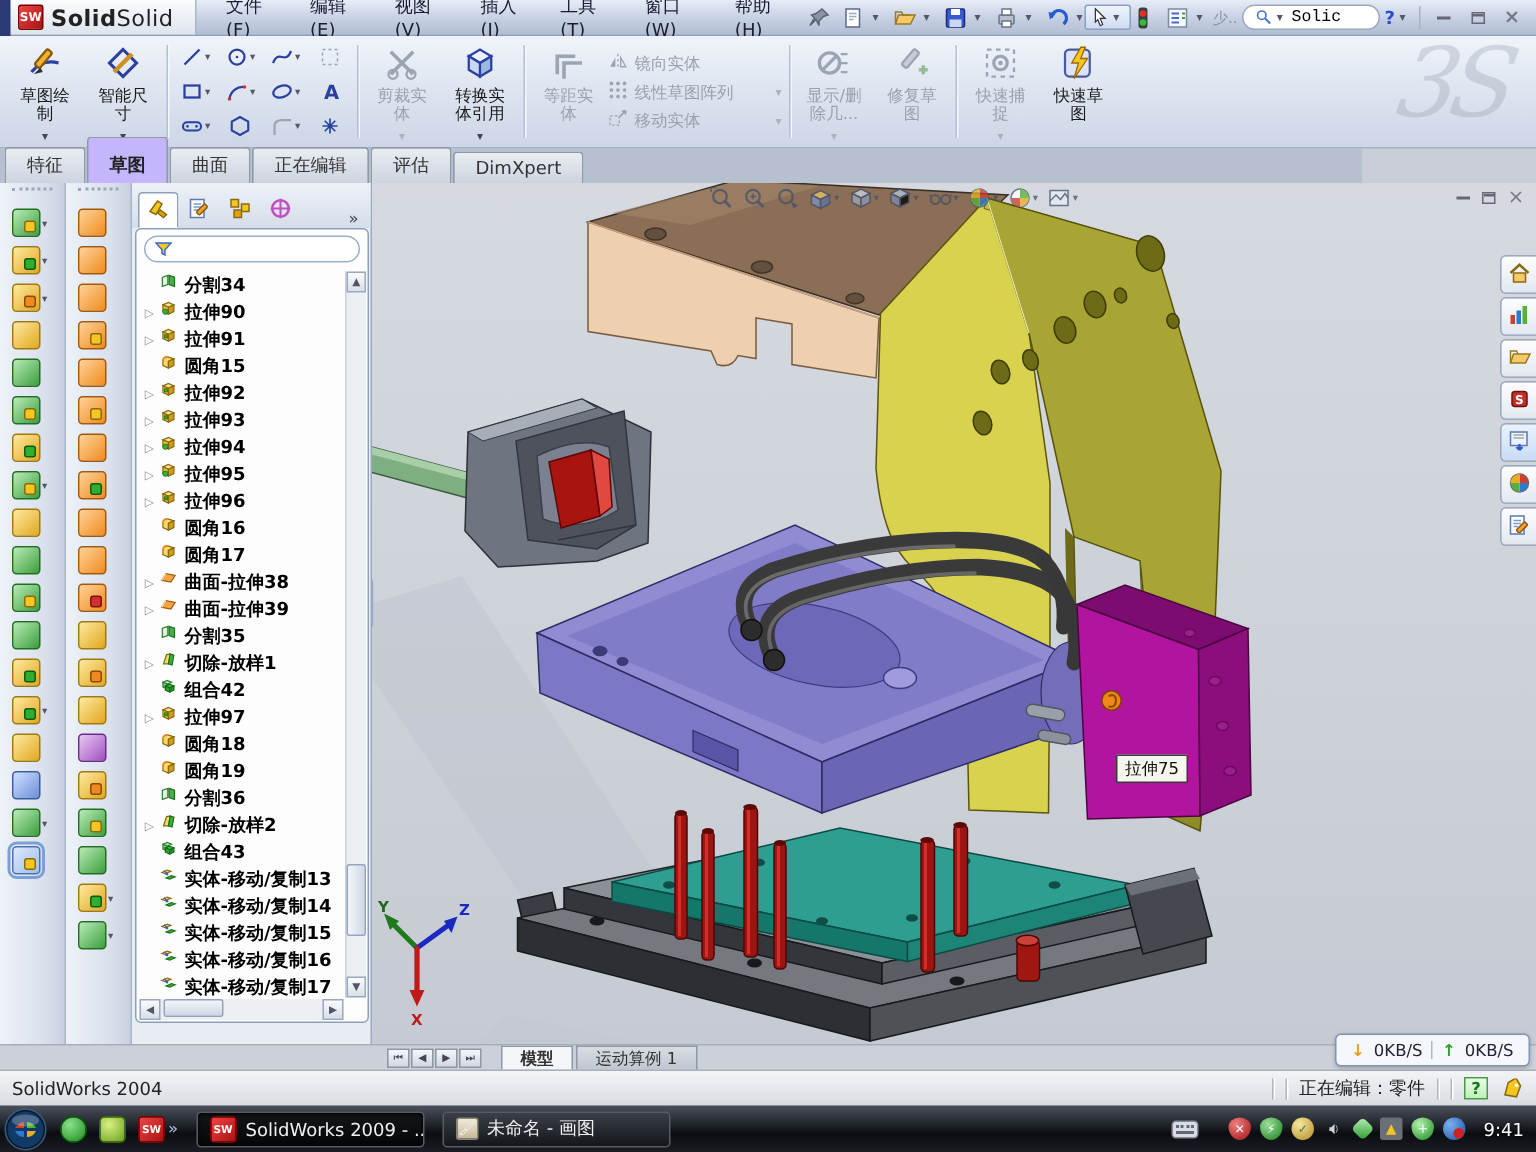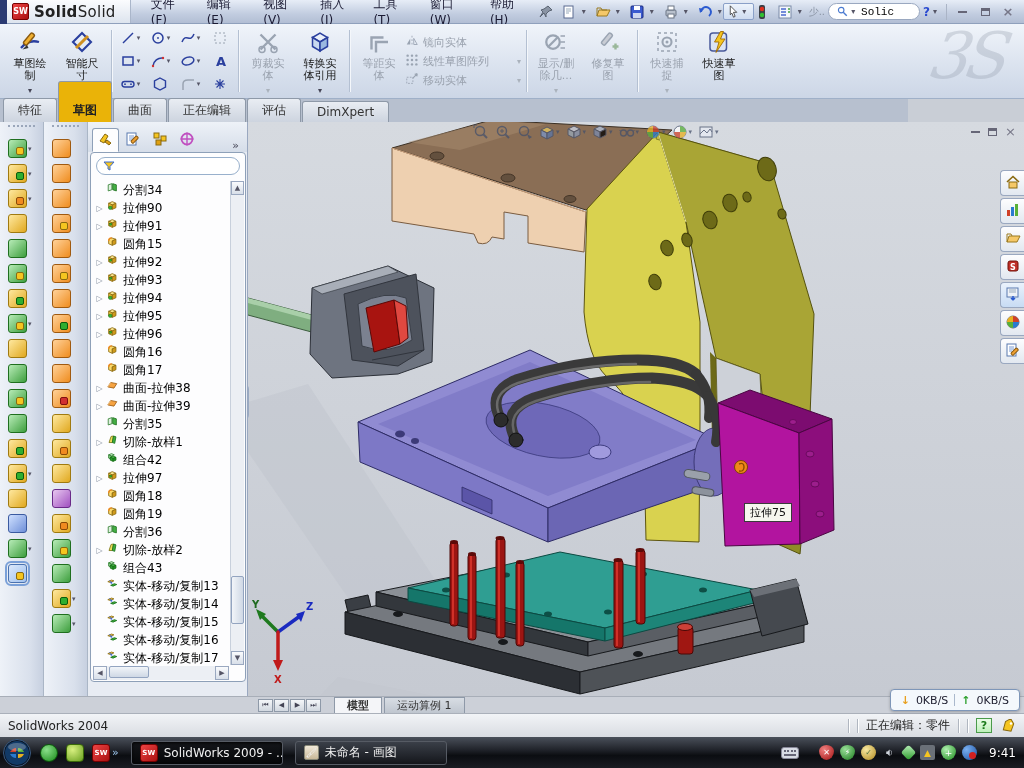--- a/index.html
+++ b/index.html
@@ -46,21 +46,21 @@
   #cm-stack{display:flex;flex-direction:column;justify-content:center;gap:2px;width:118px;}
   .st-row{display:flex;align-items:center;gap:4px;color:#9aa2ae;font-size:11px;}
   .st-row .dd{margin-left:auto;font-size:8px;color:#aab2bc;padding-right:2px;}
   #ds-logo{position:absolute;right:18px;top:26px;font-family:"DejaVu Serif","Liberation Serif",serif;
     font-style:italic;font-size:64px;color:rgba(145,155,172,.32);transform:skew(-10deg);letter-spacing:-6px;line-height:60px;}
 
   
   #tabrow{position:absolute;left:0;top:99px;width:908px;height:23px;background:#b7c0cf;display:flex;align-items:flex-end;padding-left:3px;}
   .rtab{padding:3px 14px;margin-right:1px;background:linear-gradient(#e9edf3,#cdd4df);border:1px solid #8e99a8;border-bottom:none;
     border-radius:3px 3px 0 0;color:#333;font-size:12px;}
-  .rtab.on{background:#eab308;padding-top:20px;font-weight:bold;color:#222;}
+  .rtab.on{background:#c4b5fd;padding-top:10px;font-weight:bold;color:#222;}
 
   
   #main{position:absolute;left:0;top:122px;width:1024px;height:574px;background:#cdd1d8;}
 
   
   .vtb{position:absolute;top:0;width:44px;height:574px;background:linear-gradient(90deg,#eef2f8,#d9e0ec 70%,#c7d0e0);border-right:1px solid #aab6c6;}
   #vtb1{left:0;} #vtb2{left:44px;}
   .grip{height:8px;margin:3px 8px;border-top:2px dotted #9aa6ba;}
   .ticon-row{display:flex;align-items:center;justify-content:center;height:25px;gap:1px;}
   .ticon{width:19px;height:19px;border-radius:3px;position:relative;}
@@ -76,21 +76,21 @@
   .a-o{background:#f08a20;border:1px solid #8a4a08;}
   .a-r{background:#d03030;border:1px solid #801010;}
   .ticon.pressed{outline:2px solid #7aa0d8;outline-offset:1px;background:linear-gradient(135deg,#dce8fa,#9ec0ee);border:1px solid #4a72b0;}
 
   
   #treepanel{position:absolute;left:88px;top:0;width:160px;height:574px;background:#e8ecf3;border-right:1px solid #9aa8c0;}
   #panel-tabs{display:flex;align-items:flex-end;height:30px;padding:3px 2px 0 4px;background:linear-gradient(#eef2f8,#d5dde9);}
   .ptab{width:27px;height:24px;display:flex;align-items:center;justify-content:center;border:1px solid transparent;border-radius:3px 3px 0 0;}
   .ptab.on{background:#fdfdfe;border-color:#8ea0b8;border-bottom-color:#fdfdfe;}
   #ptab-more{margin-left:auto;font-size:11px;color:#445;padding:0 6px;}
-  #treebody{position:absolute;left:2px;top:30px;width:156px;height:530px;background:#fdfdfe;border:1px solid #8ea0b8;border-radius:4px;}
+  #treebody{position:absolute;left:2px;top:30px;width:156px;height:530px;background:#fdfdfe;border:1px solid #8ea0b8;border-radius:4px;font-weight:bold;}
   #filter-box{display:flex;align-items:center;gap:4px;height:18px;margin:4px 5px;border:1px solid #98b0cc;border-radius:9px;background:#fff;padding:0 6px;}
   #tree-list{position:absolute;left:2px;top:28px;width:138px;bottom:16px;overflow:hidden;background:
      repeating-linear-gradient(#fdfdfe 0 17px, #fdfdfe 17px 18px);}
   .trow{display:flex;align-items:center;height:18px;gap:3px;padding-left:2px;white-space:nowrap;}
   .trow .arr{width:9px;font-size:8px;color:#8a94a4;text-align:center;flex:none;}
   .trow .lbl{font-size:12px;color:#000;}
   
   .sbv{position:absolute;right:1px;top:28px;bottom:16px;width:14px;background:#eceff4;border-left:1px solid #c8d0dc;}
   .sb-btn{height:14px;background:linear-gradient(#fafbfd,#d8dfe9);border:1px solid #9aa8c0;color:#556;font-size:7px;
      display:flex;align-items:center;justify-content:center;}

